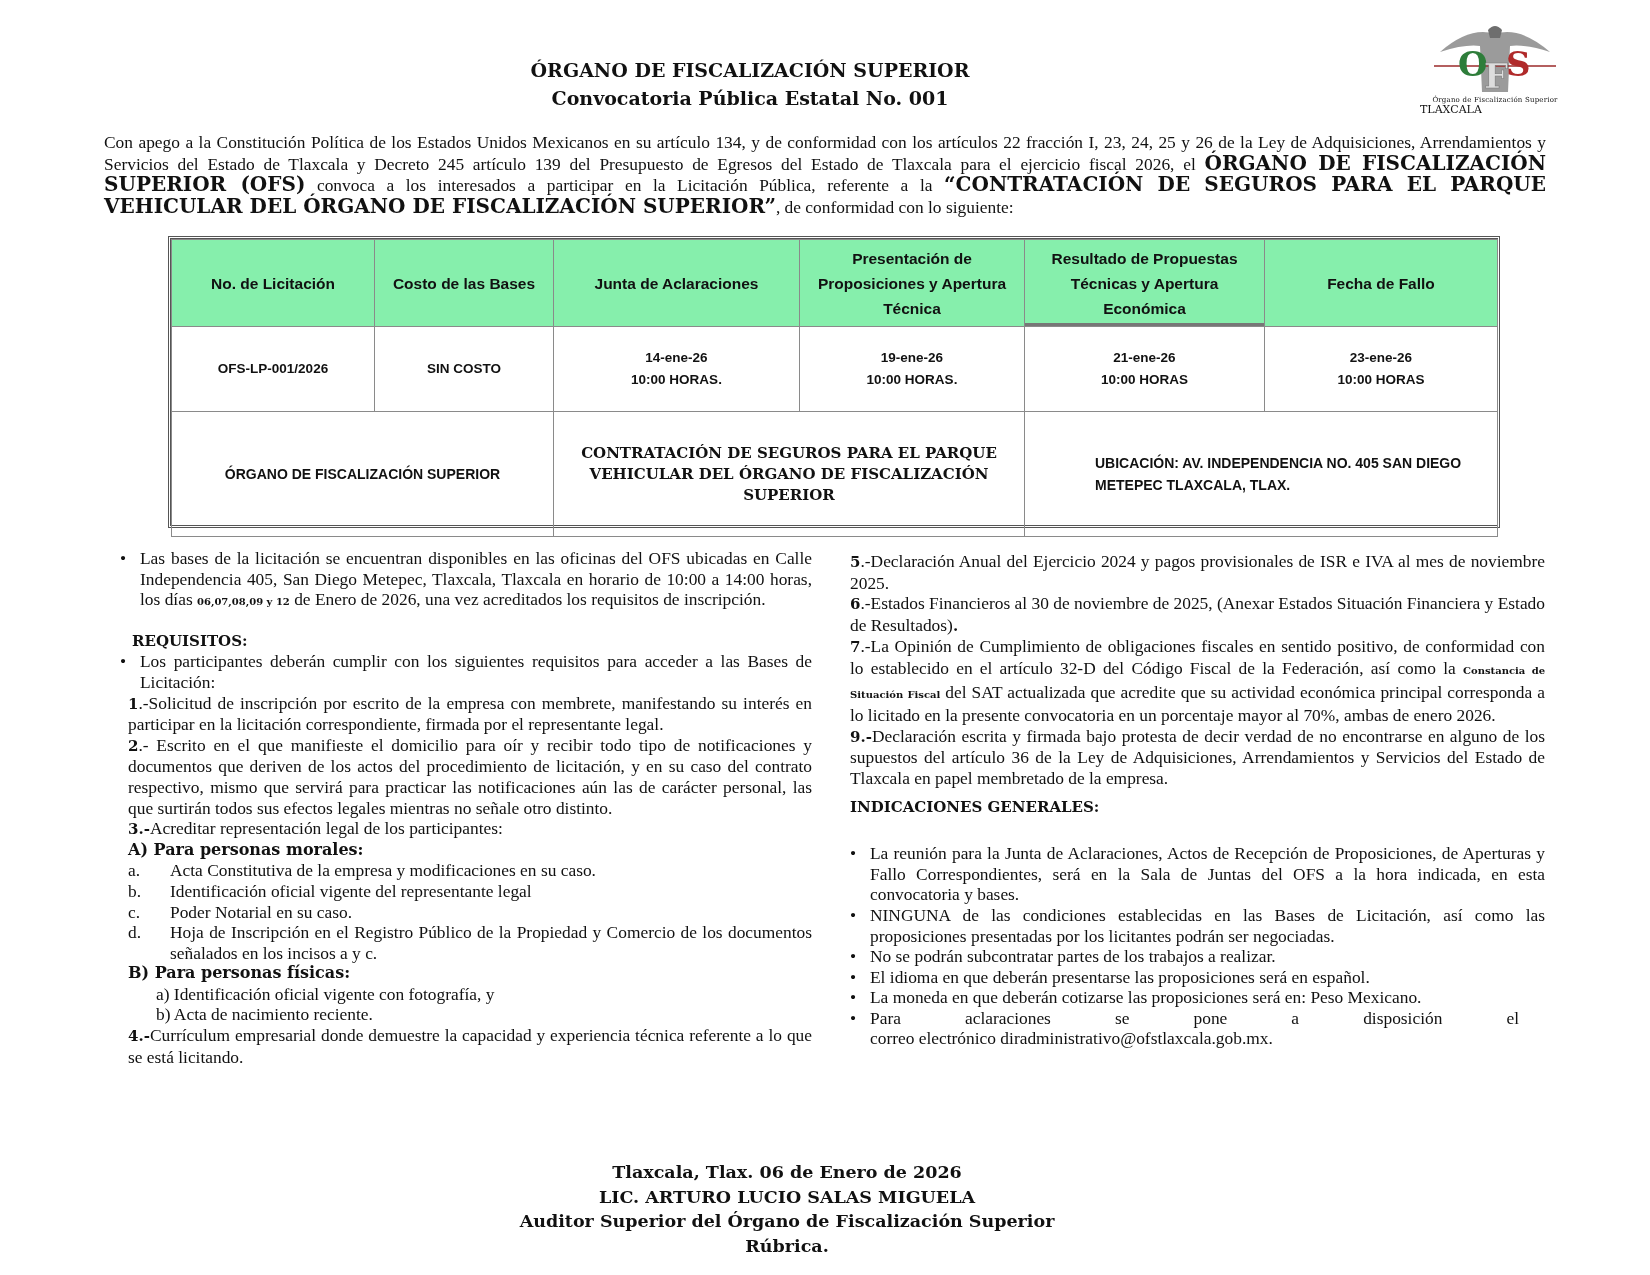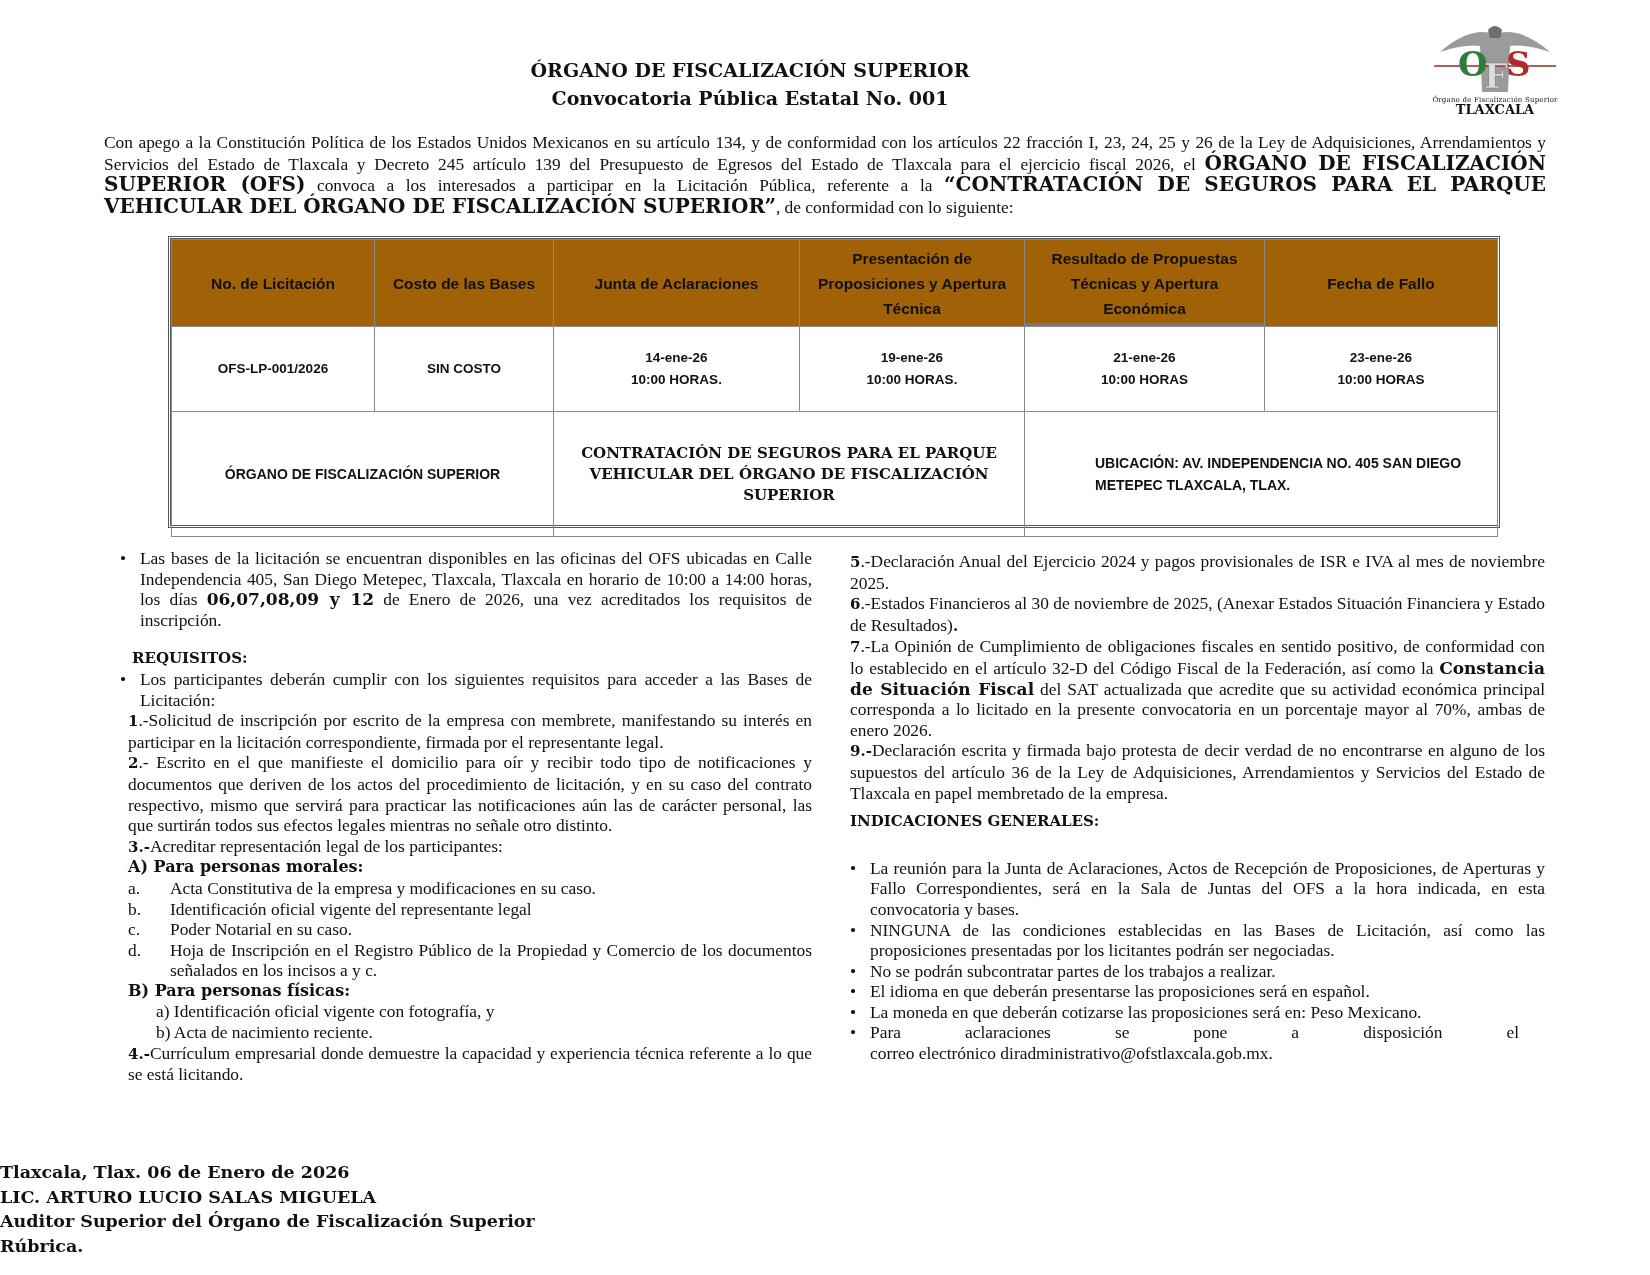--- a/index.html
+++ b/index.html
@@ -6,61 +6,61 @@
   body { width: 1650px; height: 1275px; position: relative; overflow: hidden; color: #111; }
 
   
   .hdr-title { position: absolute; left: 0; width: 1500px; top: 56px; text-align: center;
     font-family: "DejaVu Serif", serif; font-weight: bold; font-size: 19px; line-height: 28px; }
 
   
   .logo { position: absolute; left: 1420px; top: 22px; width: 150px; height: 100px; }
   .logo svg { width: 150px; height: 74px; display: block; }
   .logo .cap1 { font-family: "DejaVu Serif", serif; font-size: 7px; text-align: center; letter-spacing: 0.2px; line-height: 9px; }
-  .logo .cap2 { font-family: "DejaVu Serif", serif; font-size: 13px; font-weight: bold; text-align: center; line-height: 9px; }
+  .logo .cap2 { font-family: "DejaVu Serif", serif; font-size: 11px; font-weight: normal; text-align: left; line-height: 9px; }
 
   
   .intro { position: absolute; left: 104px; top: 132px; width: 1442px; text-align: justify;
     font-family: "Liberation Serif", serif; font-size: 17.4px; line-height: 20.5px; }
   .intro b { font-family: "DejaVu Serif", serif; font-size: 20px; }
 
   
   .tbl-wrap { position: absolute; left: 168px; top: 236px; width: 1332px; height: 292px;
     border: 3px double #555; box-sizing: border-box; }
   table { border-collapse: collapse; width: 100%; height: 100%; table-layout: fixed; }
   td, th { border: 1px solid #8a8a8a; text-align: center; vertical-align: middle; padding: 2px 6px;
     font-family: "Liberation Sans", sans-serif; font-weight: bold; }
-  th { background: #a16207; font-size: 15.5px; line-height: 25px; height: 82px; font-weight: bold; }
+  th { background: #86efac; font-size: 15.5px; line-height: 25px; height: 82px; font-weight: bold; }
   th.raised { box-shadow: inset 0 -3px 0 #777; }
   .row-dates td { font-size: 13.5px; line-height: 22px; height: 80px; }
   .row-info td { height: 120px; font-size: 14px; line-height: 22px; }
   .row-info td.contract { font-family: "DejaVu Serif", serif; font-size: 15px; line-height: 21px; }
   .row-info td.loc { text-align: left; padding-left: 70px; }
 
   
   .col-left { position: absolute; left: 120px; top: 548px; width: 692px;
     font-family: "Liberation Serif", serif; font-size: 17.4px; line-height: 20.6px; text-align: justify; }
   .col-right { position: absolute; left: 850px; top: 551px; width: 695px;
     font-family: "Liberation Serif", serif; font-size: 17.4px; line-height: 20.6px; text-align: justify; }
   .bullet { position: relative; padding-left: 20px; }
   .bullet .dot { position: absolute; left: 0; top: 0; }
   .num { font-family: "DejaVu Serif", serif; font-weight: bold; font-size: 15px; }
   .hdg { font-family: "DejaVu Serif", serif; font-weight: bold; font-size: 15px; }
   .sub { font-family: "DejaVu Serif", serif; font-weight: bold; font-size: 16px; }
-  .b-inline { font-family: "DejaVu Serif", serif; font-weight: bold; font-size: 17px; }
+  .b-inline { font-family: "DejaVu Serif", serif; font-weight: bold; font-size: 10px; }
   .gap { height: 18px; }
   .alpha { display: flex; }
   .alpha .lt { width: 42px; flex: 0 0 42px; padding-left: 8px; box-sizing: border-box; }
   .alpha .tx { flex: 1; margin-left: 8px; }
   .indent { padding-left: 36px; }
   .ind-body { padding-left: 8px; }
   .spread { text-align-last: justify; }
 
   
-  .sig { position: absolute; left: 0; width: 1574px; top: 1160px; 
+  .sig { position: absolute; left: 0; width: 1574px; top: 1160px; text-align: center;
     font-family: "DejaVu Serif", serif; font-weight: bold; font-size: 17.5px; line-height: 24.5px; }
 </style>
 </head>
 <body>
 
 <div class="hdr-title">
   <div>ÓRGANO DE FISCALIZACIÓN SUPERIOR</div>
   <div>Convocatoria Pública Estatal No. 001</div>
 </div>
 

